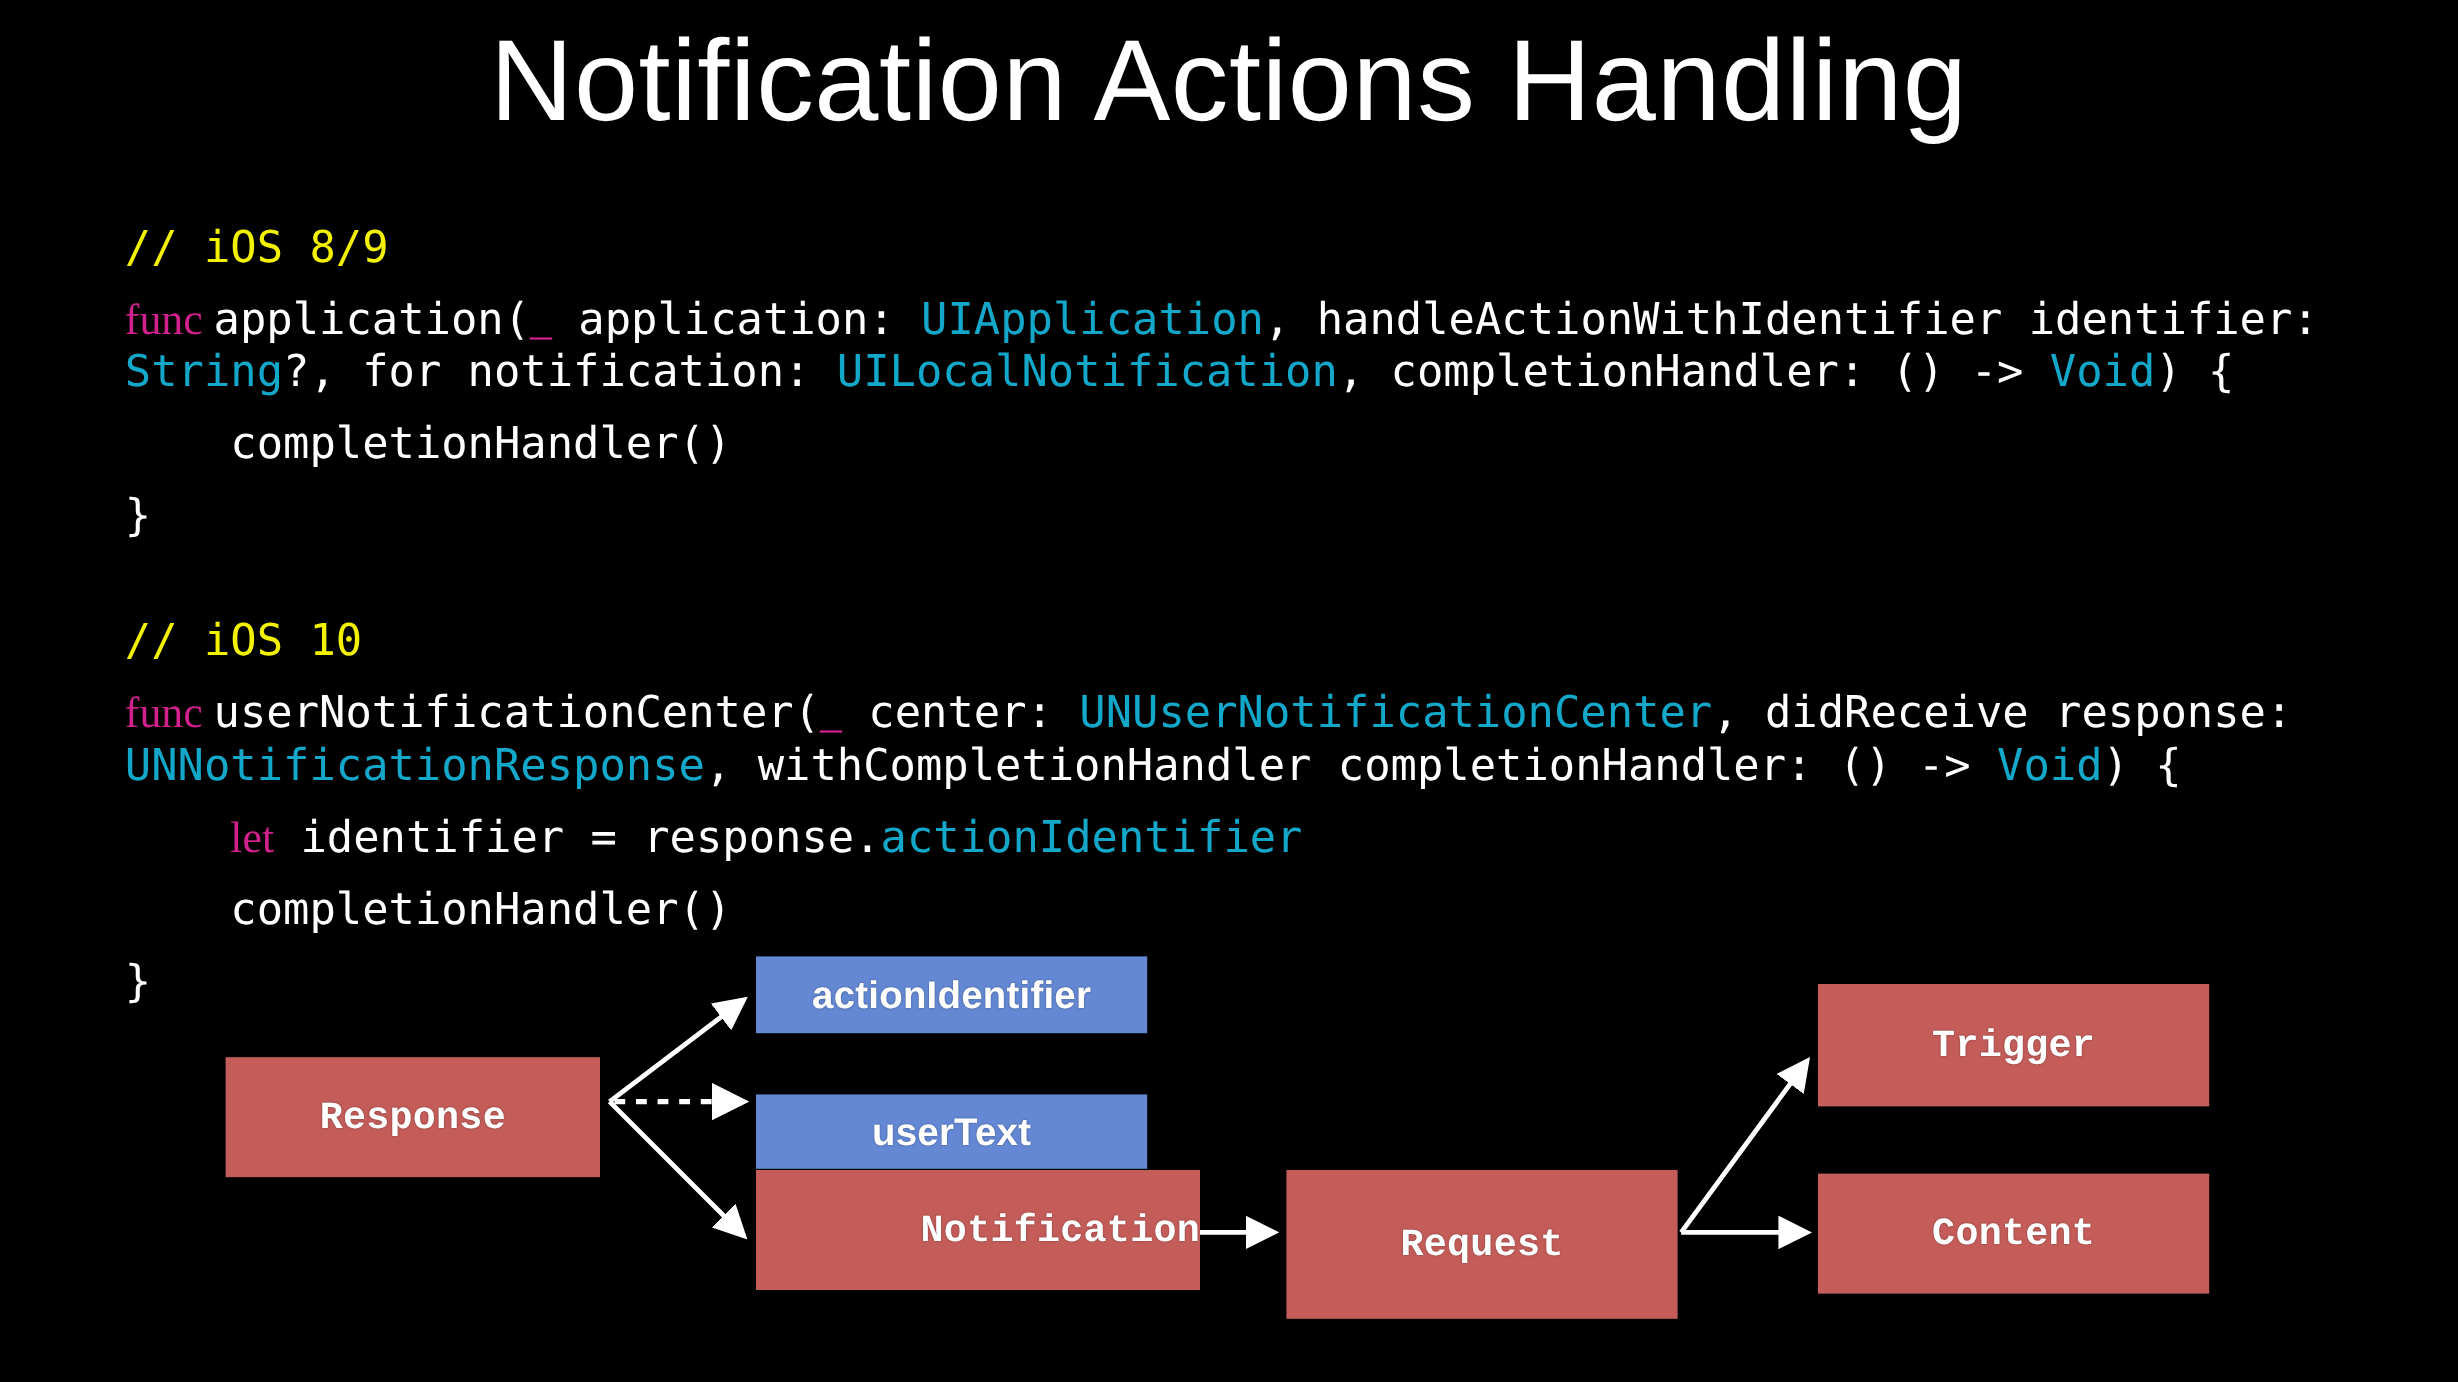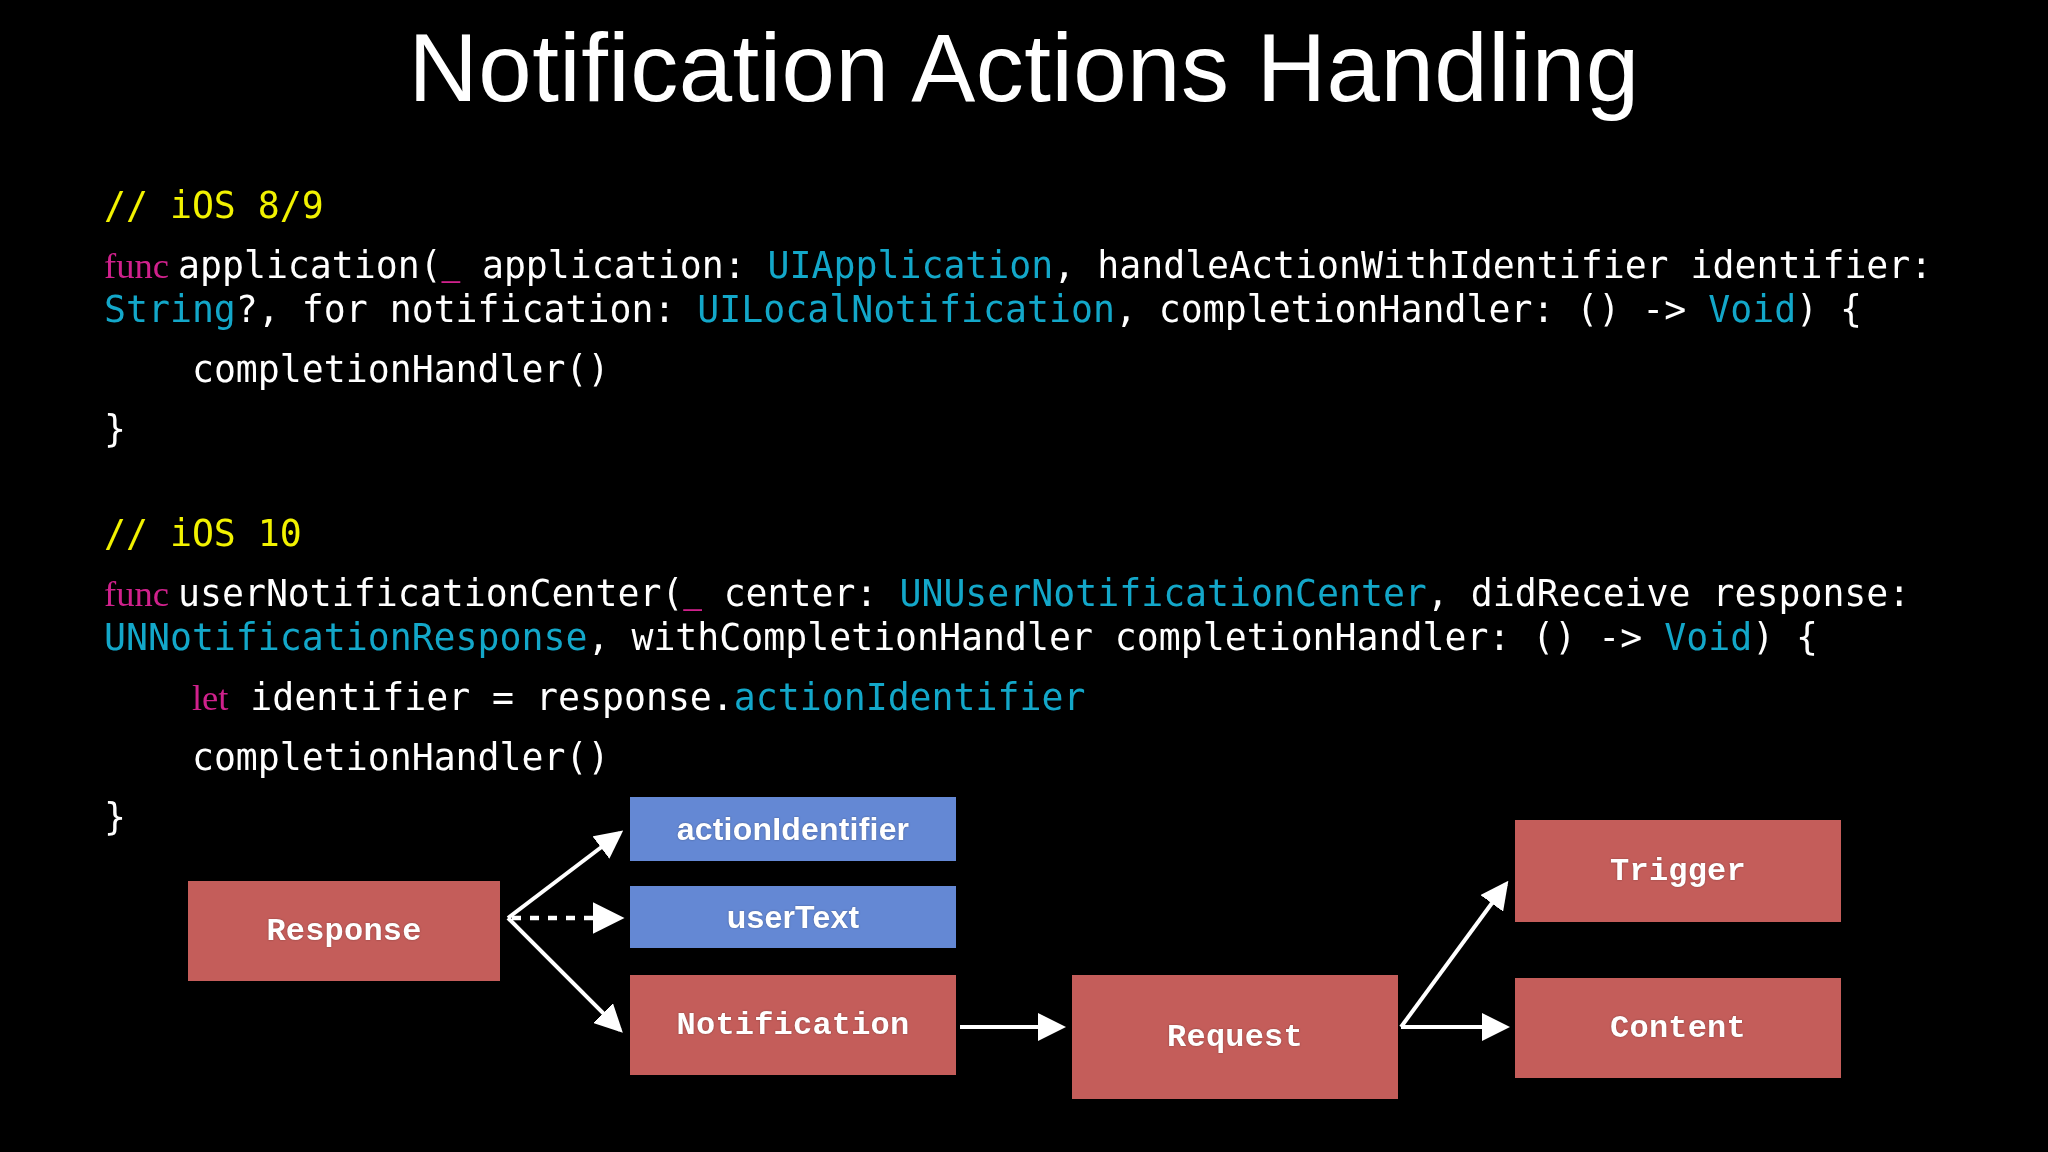--- a/index.html
+++ b/index.html
@@ -110,24 +110,24 @@
     <line x1="1401" y1="1027" x2="1506" y2="884" stroke="#ffffff" stroke-width="4" marker-end="url(#arrowhead)"></line>
 
     <line x1="1401" y1="1027" x2="1506" y2="1027" stroke="#ffffff" stroke-width="4" marker-end="url(#arrowhead)"></line>
   </svg>
 <div class="node node-red" style="left: 188px; top: 868px; width: 312px; height: 100px; margin-top: 13px;">
       <span>Response</span>
     </div>
     <div class="node node-blue" style="left: 630px; top: 797px; width: 326px; height: 64px;">
       <span>actionIdentifier</span>
     </div>
-    <div class="node node-blue" style="left: 630px; top: 886px; width: 326px; height: 62px;">
+    <div class="node node-blue" style="left: 630px; top: 912px; width: 326px; height: 62px;">
       <span>userText</span>
     </div>
-    <div class="node node-red" style="left: 630px; top: 975px; width: 326px; height: 100px;">
+    <div class="node node-red" style="left: 630px; top: 975px; width: 370px; height: 100px; justify-content: flex-end;">
       <span>Notification</span>
     </div>
     <div class="node node-red" style="left: 1072px; top: 975px; width: 326px; height: 124px;">
       <span>Request</span>
     </div>
     <div class="node node-red" style="left: 1515px; top: 820px; width: 326px; height: 102px;">
       <span>Trigger</span>
     </div>
     <div class="node node-red" style="left: 1515px; top: 978px; width: 326px; height: 100px; text-align: right;">
       <span>Content</span>

